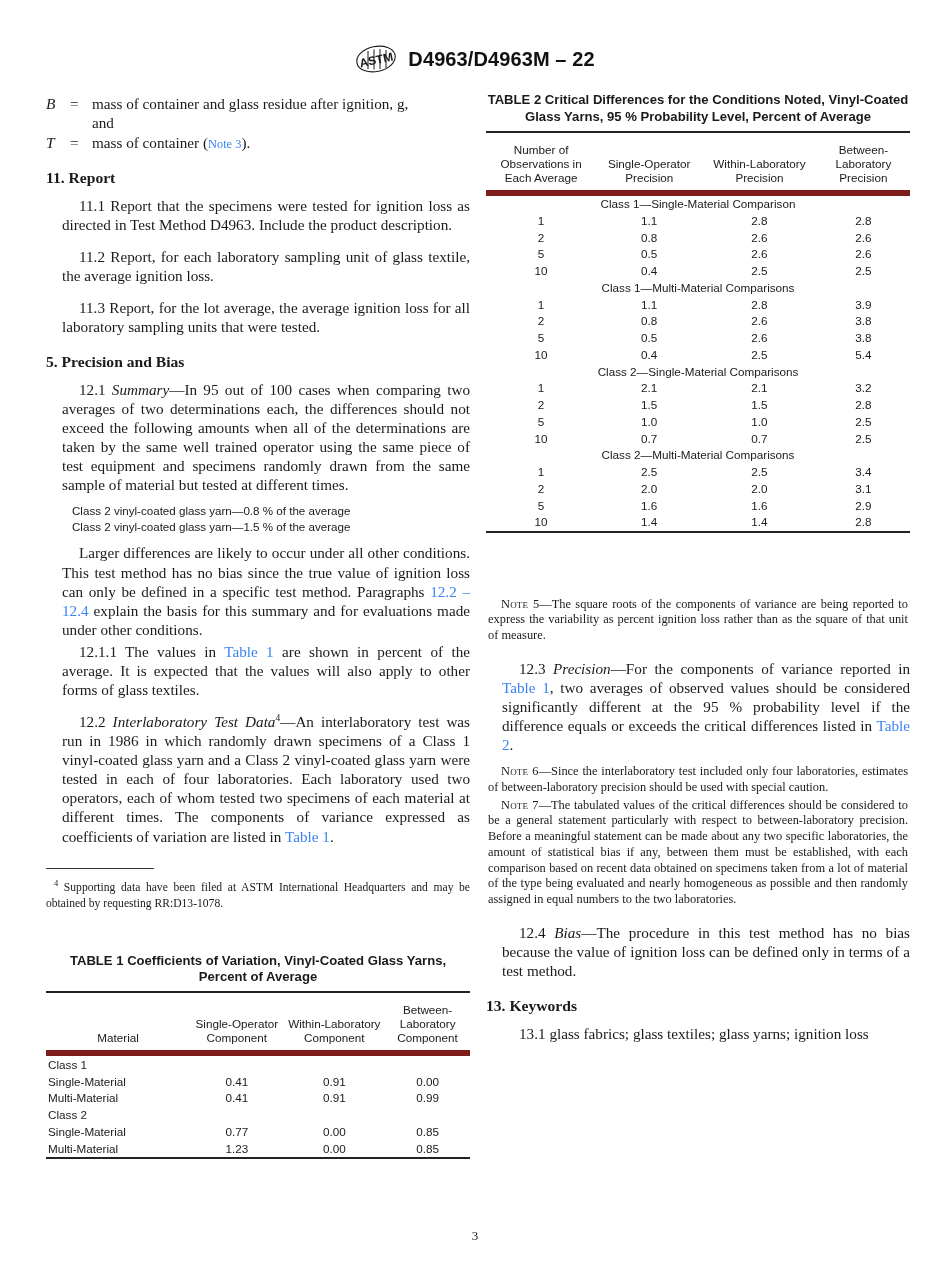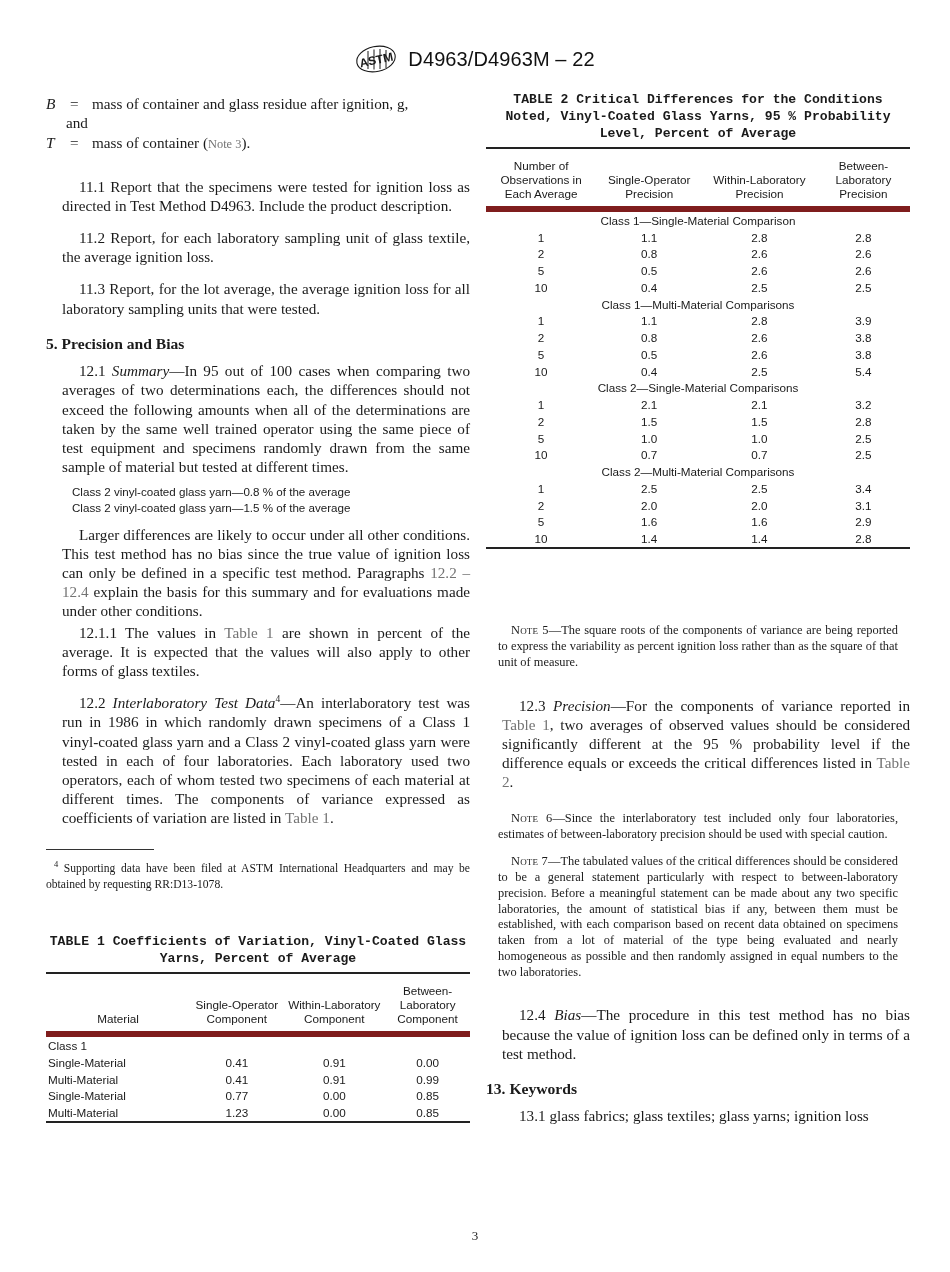--- a/index.html
+++ b/index.html
@@ -34,21 +34,21 @@
     gap: 9px;
   }
   .astm-logo {
     display: inline-block;
     width: 44px;
     height: 30px;
     vertical-align: middle;
   }
   .doc-number {
     font-family: "Liberation Sans", sans-serif;
-    font-weight: normal;
+    font-weight: bold;
     font-size: 20px;
     letter-spacing: 0.1px;
     color: #111;
   }
 
   
   .col-left {
     position: absolute;
     top: 94px;
     left: 46px;
@@ -75,21 +75,21 @@
 
   h3.section {
     margin: 0;
     font-size: 15.6px;
     font-weight: bold;
     font-family: "Liberation Serif", serif;
     line-height: 1.2;
   }
 
   .ital { font-style: italic; }
-  .red { color: #737373; }
+  .red { color: #3b82f6; }
   .sup { font-size: 9.5px; vertical-align: super; line-height: 0; }
 
   
   .deflist {
     font-size: 15.2px;
     line-height: 1.26;
   }
   .defrow {
     display: flex;
     align-items: flex-start;
@@ -102,21 +102,21 @@
   }
   .defeq {
     width: 22px;
     flex: 0 0 22px;
   }
   .deftxt {
     flex: 1;
     text-align: justify;
   }
   .defcont {
-    margin-left: 20px;
+    margin-left: 46px;
   }
   .note-ref {
     font-size: 12.4px;
   }
 
   
   .smalllist {
     font-family: "Liberation Sans", sans-serif;
     font-size: 11.6px;
     line-height: 1.42;
@@ -134,21 +134,21 @@
     font-size: 11.6px;
     line-height: 1.33;
     text-align: justify;
     text-indent: 8px;
   }
   .footnote .fnsup { font-size: 8.5px; vertical-align: super; line-height: 0; }
 
   
   .tbl-wrap { width: 424px; }
   .tbl-title {
-    font-family: Liberation Mono, monospace;
+    font-family: Liberation Sans, sans-serif;
     font-weight: bold;
     font-size: 13.1px;
     line-height: 1.28;
     text-align: center;
     margin-bottom: 5px;
   }
   table.astm {
     width: 100%;
     border-collapse: collapse;
     font-family: "Liberation Sans", sans-serif;
@@ -178,21 +178,21 @@
   }
   .mat-l1 { padding-left: 13px; margin-top: 31px; }
   .mat-l2 { padding-left: 28px; }
 
   
   .note {
     font-size: 12.4px;
     line-height: 1.27;
     text-align: justify;
     text-indent: 13px;
-    margin: 12px;
+    margin: 2px;
   }
   .note .notelbl {
     font-variant: small-caps;
     letter-spacing: 0.2px;
   }
 
   
   .pageno {
     position: absolute;
     bottom: 28px;
@@ -238,20 +238,21 @@
       </div>
       <div class="defcont">and</div>
       <div class="defrow">
         <span class="defsym">T</span>
         <span class="defeq">=</span>
         <span class="deftxt"><span>mass of container (</span><span class="red note-ref">Note 3</span><span>).</span></span>
       </div>
     </div>
 
     <div class="gap-l"></div>
+    <h3 class="section">11.  Report</h3>
     <div class="gap-s"></div>
     <p class="body">11.1 Report that the specimens were tested for ignition loss as directed in Test Method D4963. Include the product description.</p>
     <div class="gap-m"></div>
     <p class="body">11.2 Report, for each laboratory sampling unit of glass textile, the average ignition loss.</p>
     <div class="gap-m"></div>
     <p class="body">11.3 Report, for the lot average, the average ignition loss for all laboratory sampling units that were tested.</p>
 
     <div class="gap-l"></div>
     <h3 class="section">5.  Precision and Bias</h3>
     <div class="gap-s"></div>
@@ -301,20 +302,26 @@
             <td class="c">0.91</td>
             <td class="c">0.00</td>
           </tr>
           <tr>
             <td class="l mat-l2">Multi-Material</td>
             <td class="c">0.41</td>
             <td class="c">0.91</td>
             <td class="c">0.99</td>
           </tr>
           <tr>
+            <td class="l mat-l1">Class 2</td>
+            <td class="c"></td>
+            <td class="c"></td>
+            <td class="c"></td>
+          </tr>
+          <tr>
             <td class="l mat-l2">Single-Material</td>
             <td class="c">0.77</td>
             <td class="c">0.00</td>
             <td class="c">0.85</td>
           </tr>
           <tr class="rule-bot">
             <td class="l mat-l2 rule-bot">Multi-Material</td>
             <td class="c rule-bot">1.23</td>
             <td class="c rule-bot">0.00</td>
             <td class="c rule-bot">0.85</td>

